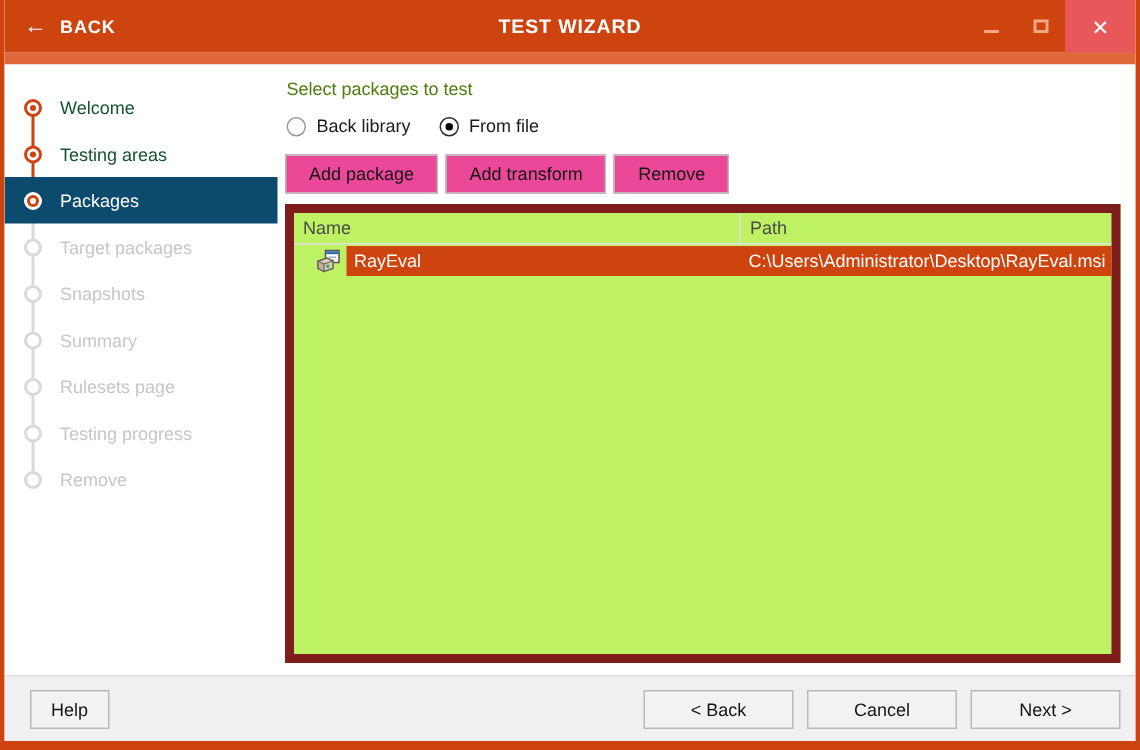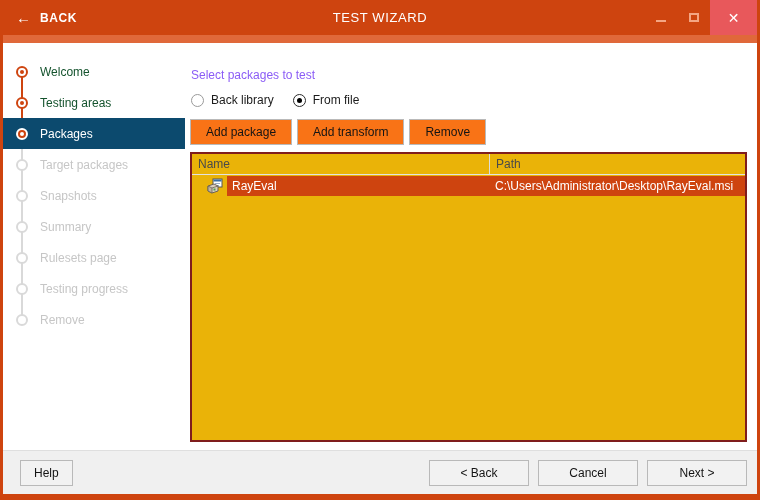--- a/index.html
+++ b/index.html
@@ -16,21 +16,21 @@
   .titlebar {
     height:35px; background:#CE440F; color:#fff; flex-shrink:0;
     display:flex; align-items:stretch; position:relative;
   }
   .back-btn { display:flex; align-items:center; gap:9px; padding:0 16px 0 13px; cursor:default; z-index:2; }
   .back-arrow { font-size:15px; line-height:1; }
   .back-label { font-size:12px; font-weight:bold; letter-spacing:.6px; }
   .title {
     position:absolute; left:0; right:0; top:0; bottom:0;
     display:flex; align-items:center; justify-content:center;
-    font-size:13px; font-weight:normal; letter-spacing:.6px; z-index:1;
+    font-size:13px; font-weight:bold; letter-spacing:.6px; z-index:1;
   }
   .win-controls { margin-left:auto; display:flex; z-index:2; }
   .ctrl { width:33px; display:flex; align-items:center; justify-content:center; }
   .min-glyph { width:10px; height:2px; background:#F4A583; margin-top:6px; }
   .max-glyph { width:10px; height:9px; border:2px solid #F4A583; }
   .ctrl-close { width:47px; background:#E8585B; color:#fff; font-size:14px; }
 
   .strip { height:8px; background:#E0683A; flex-shrink:0; }
 
   
@@ -49,38 +49,38 @@
   .step-completed { color:#14532d; }
   .step-completed .bullet { border-color:#CE440F; }
   .step-completed .dot { background:#CE440F; }
   .step-active { background:#0c4a6e; color:#fff;text-align:center; }
   .step-active .bullet { border-color:#fff; background:#CE440F; }
   .step-active .dot { background:#fff; }
   .step-pending { color:#C6C6C6; }
   .step-pending .bullet { border-color:#D9D9D9; }
 
   .main { flex:1; min-width:0; display:flex; flex-direction:column; padding:8px 10px 8px 5px; }
-  .heading { font-size:12px; color:#8b5cf6; margin:17px 0 11px 1px; }
+  .heading { font-size:12px; color:#4d7c0f; margin:1px 0 11px 1px; }
 
   .radio-row { display:flex; gap:19px; align-items:center; margin:0 0 12px 1px; }
   .radio { display:flex; align-items:center; gap:7px; font-size:12px; color:#1b1b1b; cursor:default; }
   .radio-circle {
     width:13px; height:13px; border-radius:50%; background:#fff;
     border:1px solid #9a9a9a; display:flex; align-items:center; justify-content:center;
   }
   .radio-selected .radio-circle { border-color:#2b2b2b; }
   .radio-selected .radio-dot { width:5px; height:5px; border-radius:50%; background:#000; }
 
   .toolbar { display:flex; gap:5px; margin-bottom:7px; }
   .btn {
-    background:#f97316; border:1px solid #B9B9B9; color:#141414;
+    background:#ec4899; border:1px solid #B9B9B9; color:#141414;
     font-family:inherit; font-size:12px; height:26px; padding:0 15px; cursor:default;
   }
 
-  .table { flex:1; border:2px solid #7f1d1d; background:#eab308; display:flex; flex-direction:column; min-height:0; }
+  .table { flex:1; border:6px solid #7f1d1d; background:#bef264; display:flex; flex-direction:column; min-height:0; }
   .thead { display:flex; height:21px; font-size:12px; color:#4a4a4a; border-bottom:1px solid #E2E2E2; flex-shrink:0; }
   .th-name { width:298px; display:flex; align-items:center; padding-left:6px; border-right:1px solid #DCDCDC; }
   .th-path { flex:1; display:flex; align-items:center; padding-left:6px; }
   .row { display:flex; align-items:center; height:20px; margin-top:1px; font-size:12px; flex-shrink:0; }
   .row-indent { width:15px; flex-shrink:0; }
   .row-icon { width:16px; height:16px; margin-right:4px; flex-shrink:0; }
   .row-hl { flex:1; height:100%; background:#CE440F; color:#fff; display:flex; align-items:center; min-width:0; }
   .cell-name { width:262px; padding-left:5px; flex-shrink:0; white-space:nowrap; overflow:hidden; }
   .cell-path { flex:1; padding-left:6px; white-space:nowrap; overflow:hidden; }
 

